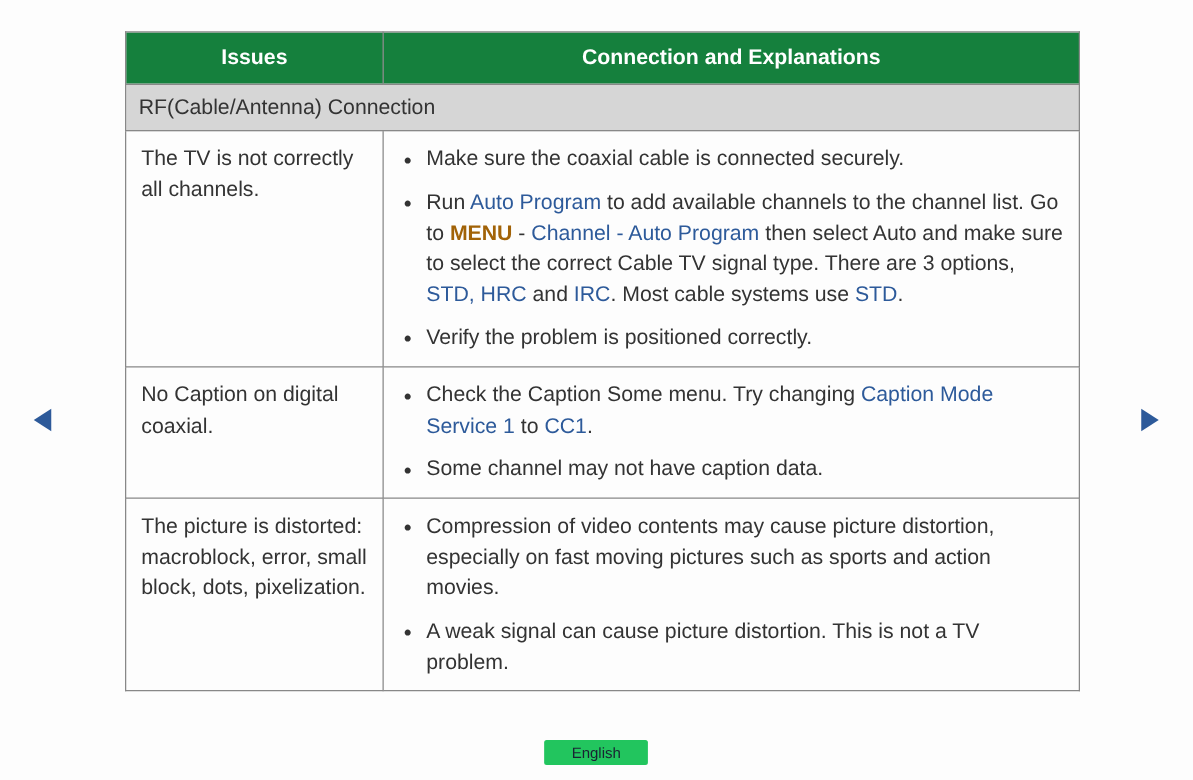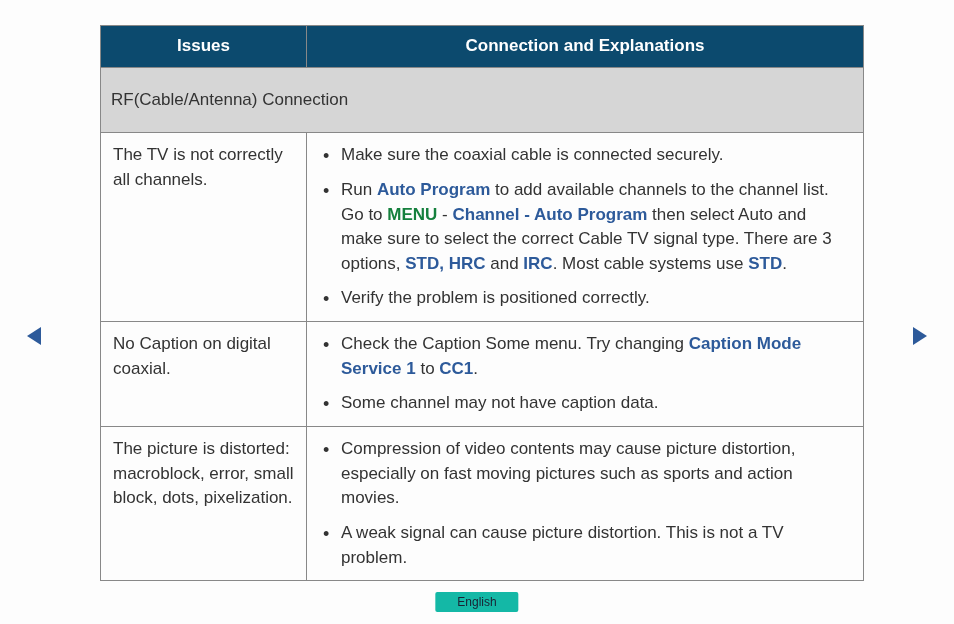--- a/index.html
+++ b/index.html
@@ -14,70 +14,70 @@
     .page {
       padding: 25px 90px 0 100px;
     }
     table {
       width: 100%;
       border-collapse: collapse;
       font-size: 17px;
       line-height: 1.45;
     }
     th {
-      background: #0c4a6e;
+      background: #15803d;
       color: #fff;
       font-weight: bold;
       text-align: center;
       padding: 8px 10px;
       border: 1px solid #888;
     }
     th.issues { width: 27%; }
     td {
       border: 1px solid #888;
       padding: 10px 12px;
       vertical-align: top;
       color: #333;
     }
     tr.section td {
       background: #d6d6d6;
       color: #333;
-      padding: 20px 10px;
+      padding: 6px 10px;
     }
     ul { list-style: none; padding: 0; margin: 0; }
     ul li {
       position: relative;
       padding-left: 22px;
       margin-bottom: 10px;
     }
     ul li:last-child { margin-bottom: 0; }
     ul li::before {
       content: "•";
       position: absolute;
       left: 4px;
       top: 0;
       color: #333;
       font-size: 18px;
     }
-    .hl { color: #2d5a9a; font-weight: bold; }
-    .bold { font-weight: bold; color: #15803d; }
+    .hl { color: #2d5a9a; font-weight: normal; }
+    .bold { font-weight: bold; color: #a16207; }
     .nav-arrow {
       position: absolute;
       top: 325px;
       cursor: pointer;
     }
     .nav-prev { left: 25px; }
     .nav-next { right: 25px; }
     .nav-arrow svg { display: block; }
     .lang-badge {
       position: absolute;
       left: 50%;
       transform: translateX(-50%);
       bottom: 12px;
-      background: #14b8a6;
+      background: #22c55e;
       color: #1a2233;
       font-size: 12px;
       padding: 3px 22px;
       border-radius: 2px;
       font-weight: 500;
       text-align: center;
     }
   </style>
 </head>
 <body>

